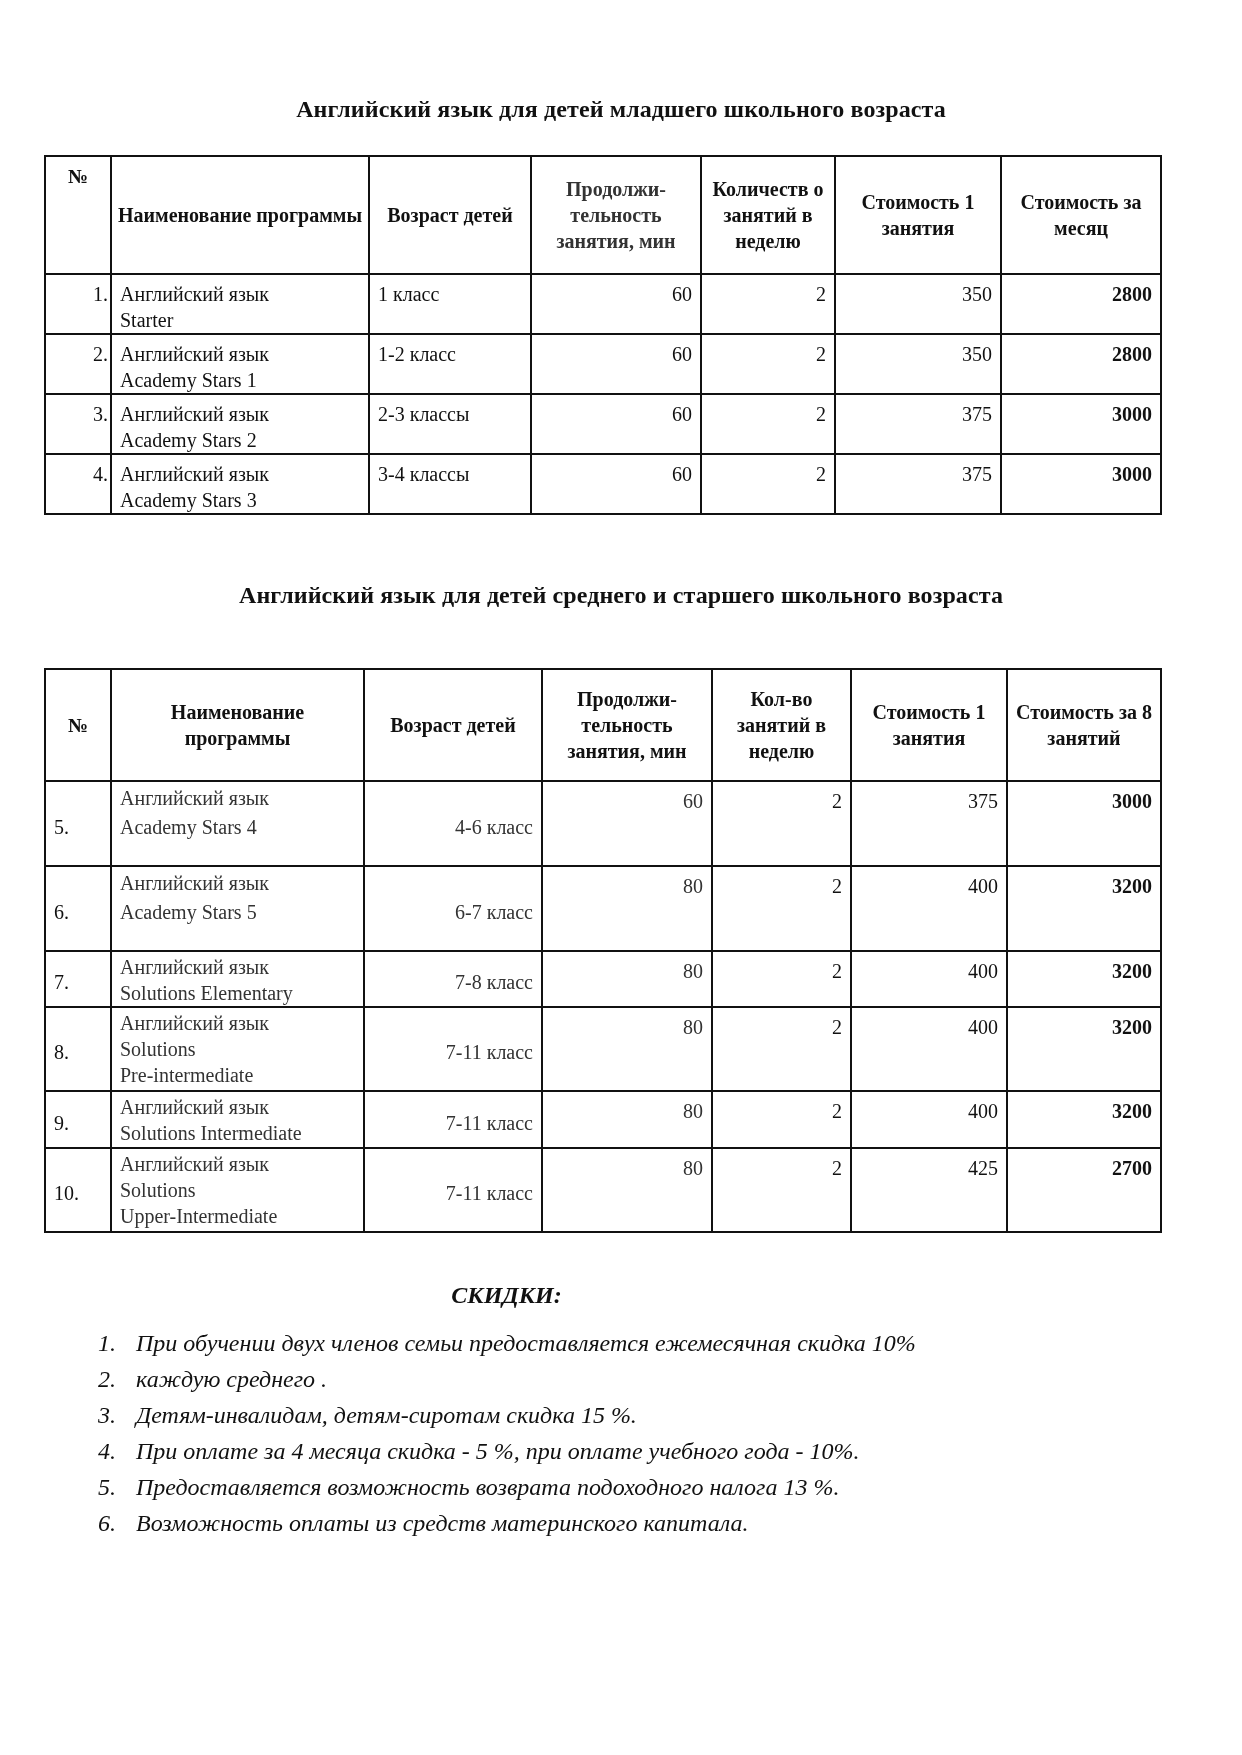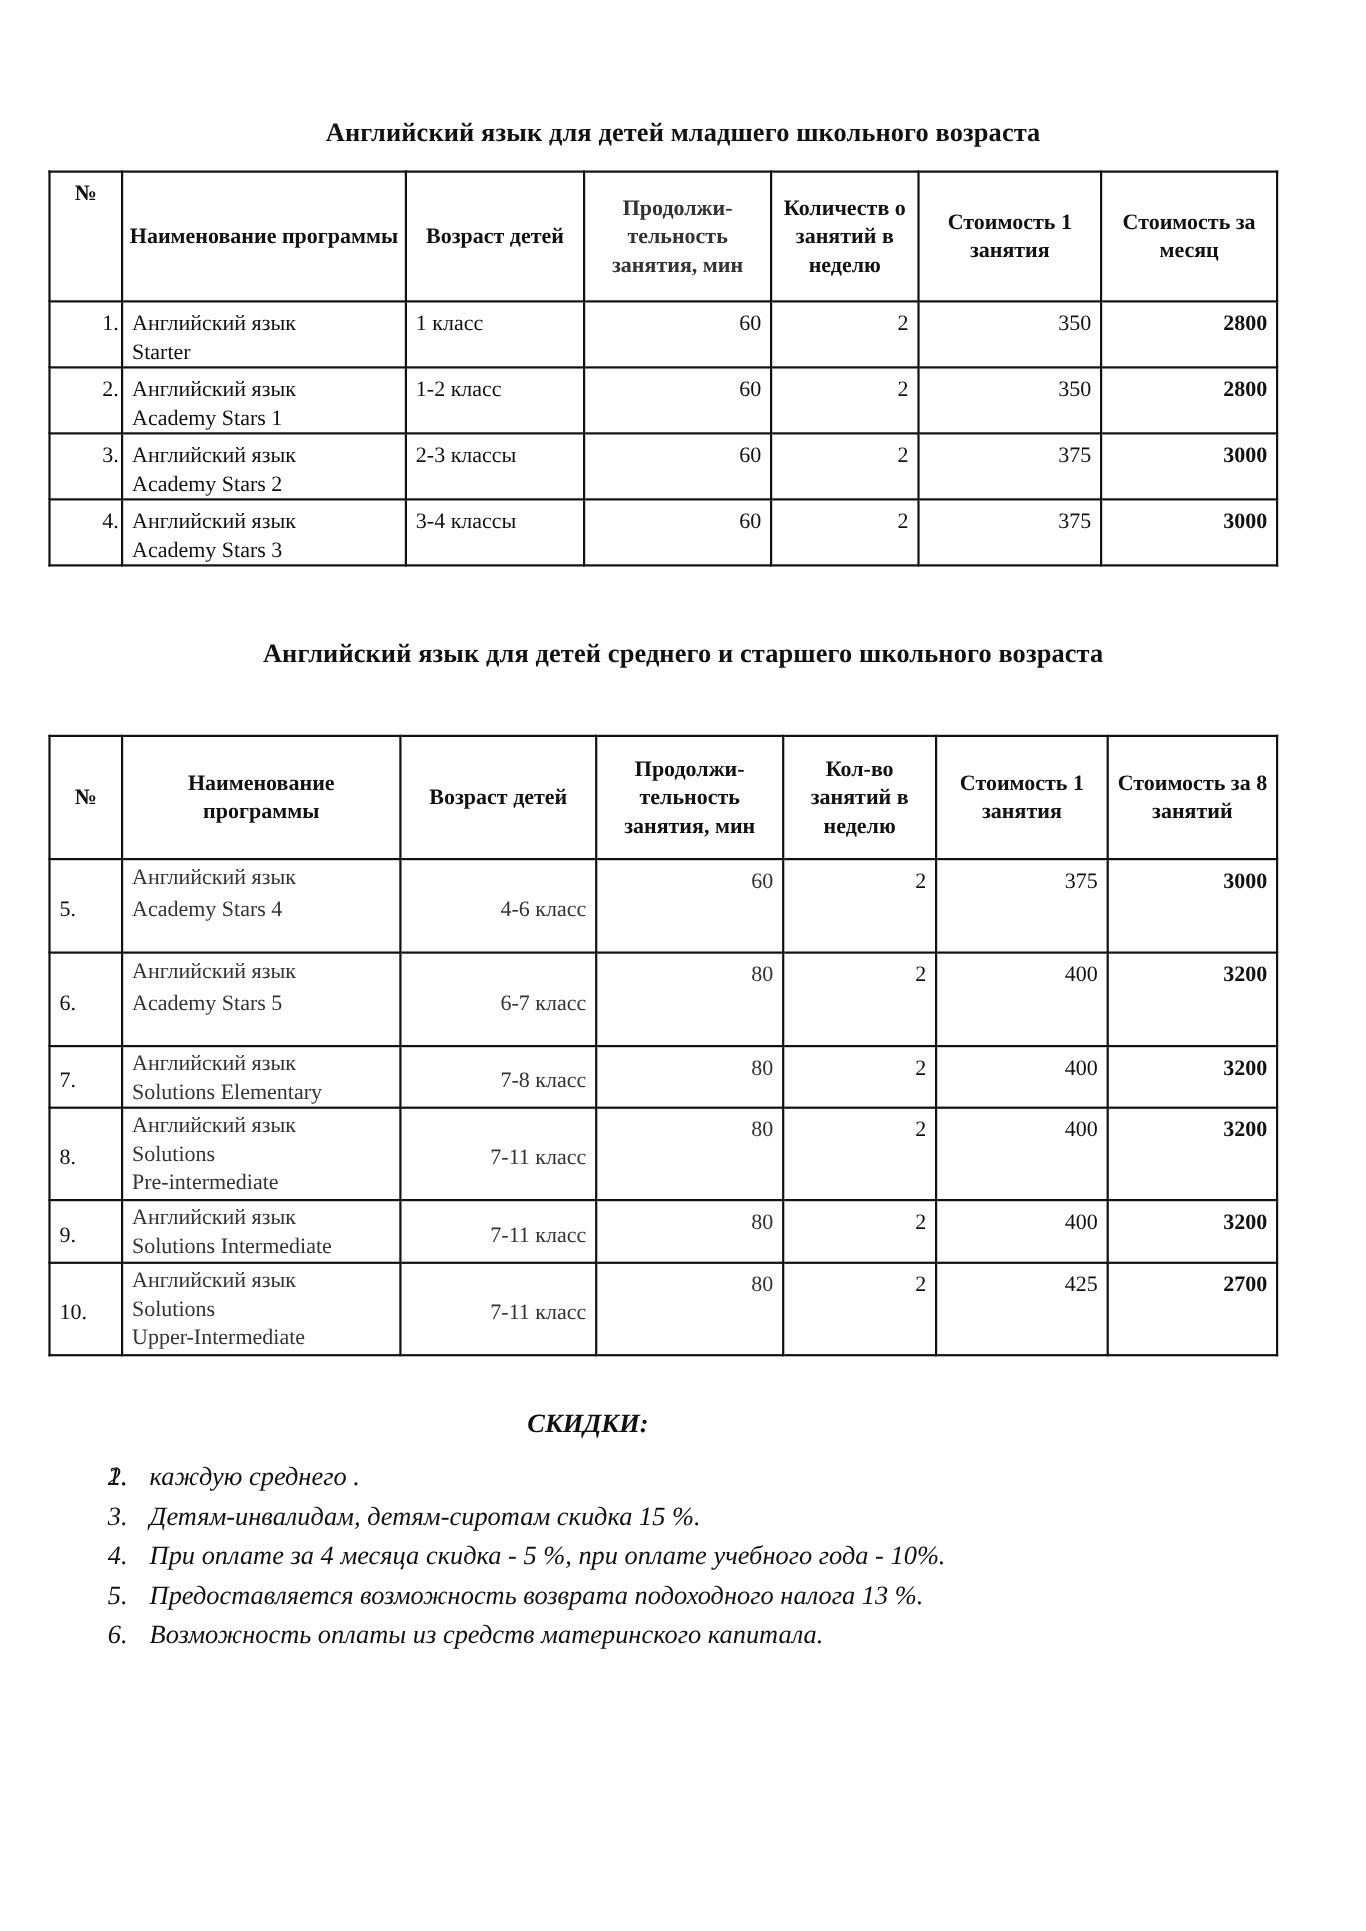--- a/index.html
+++ b/index.html
@@ -11,30 +11,30 @@
   td, th { border:2px solid #111; font-size:20px; line-height:26px; vertical-align:top; padding:6px 8px 0 8px; }
   th { font-weight:bold; text-align:center; vertical-align:middle; padding:4px 4px; }
   th.num-h { vertical-align:top; padding-top:6px; }
   td.c { text-align:right; }
   td.r { text-align:right; padding-right:2px; }
   td.b { font-weight:bold; }
   #t2 td.mid { vertical-align:middle; }
   #t2 td.nm { color:#333; }
   #t2 td.name { color:#333; padding-top:2px; }
   .disc-title { position:absolute; left:0; width:1013px; text-align:center; top:1282px;
-                font-style:italic; font-weight:bold; font-size:24px;margin-left:28px; }
+                font-style:italic; font-weight:bold; font-size:24px; }
   ol.disc { position:absolute; left:98px; top:1325px; width:1080px; margin:0; padding:0; list-style:none;
             font-style:italic; font-size:24px; line-height:36px; }
   ol.disc li { position:relative; padding-left:38px; }
   ol.disc li .n { position:absolute; left:0; top:0; }
 </style>
 </head>
 <body>
 
-<div class="title" style="top:108px;">Английский язык для детей  младшего школьного возраста</div>
+<div class="title" style="top:96px;">Английский язык для детей  младшего школьного возраста</div>
 
 <table id="t1" style="left:44px; top:155px; width:1116px;">
   <colgroup>
     <col style="width:66px">
       <col style="width:258px">
       <col style="width:162px">
       <col style="width:170px">
     <col style="width:134px">
       <col style="width:166px">
       <col style="width:160px">
@@ -196,20 +196,21 @@
     <td class="c">425</td>
     <td class="c b">2700</td>
   </tr>
 </tbody>
   </table>
 
 <div class="disc-title">СКИДКИ:</div>
 <ol class="disc">
   <li>
       <span class="n">1.</span>
+      <div>При обучении двух членов семьи предоставляется ежемесячная скидка 10%</div>
     </li>
   <li>
       <span class="n">2.</span>
       <div>каждую среднего .</div>
     </li>
   <li>
       <span class="n">3.</span>
       <div>Детям-инвалидам, детям-сиротам скидка 15 %.</div>
     </li>
   <li>

